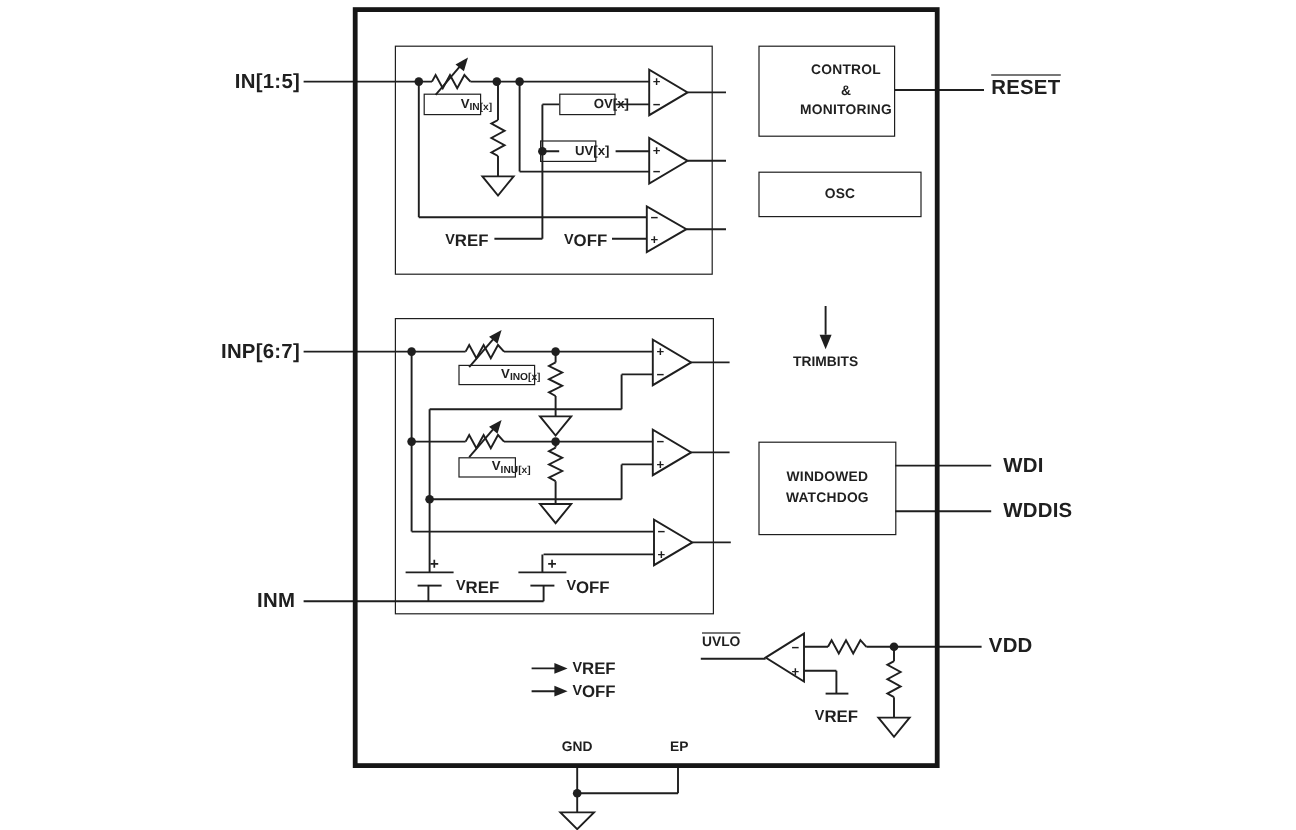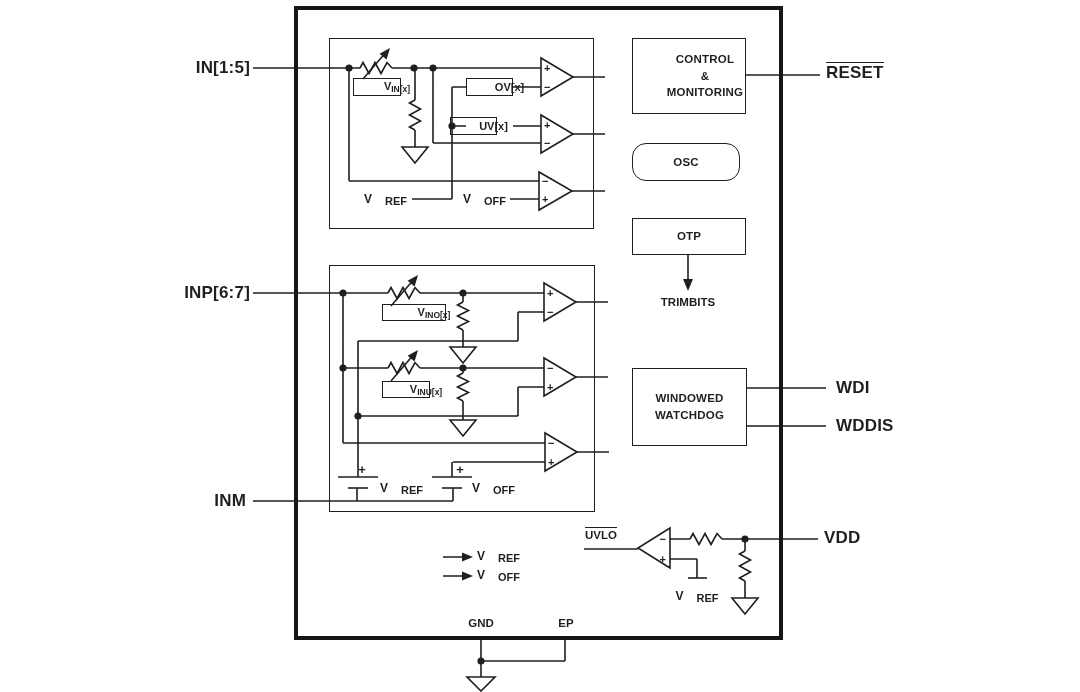--- a/index.html
+++ b/index.html
@@ -14,21 +14,21 @@
   svg.wires text.uvsign{text-anchor:end;}
   .outer{position:absolute;left:294px;top:6px;width:489px;height:634px;
          border:4px solid #161616;box-sizing:border-box;background:transparent;}
   .box{position:absolute;border:1.6px solid #1f1f1f;box-sizing:border-box;background:transparent;
        display:flex;flex-direction:column;align-items:center;justify-content:center;text-align:center;}
   .block-label{font-size:11.5px;font-weight:700;line-height:1.45;letter-spacing:.2px;}
   .tbox-label{font-size:11px;font-weight:700;letter-spacing:0;margin-left:40px;}
   .pin{position:absolute;font-size:17px;font-weight:600;letter-spacing:.2px;line-height:18px;white-space:nowrap;}
   .small{position:absolute;font-size:11.5px;font-weight:700;line-height:13px;white-space:nowrap;}
   .vlab{position:absolute;font-size:12px;font-weight:700;line-height:13px;white-space:nowrap;}
-  .vsub{font-size:11px;vertical-align:-2px;margin-left:13px;}
+  .vsub{font-size:14px;vertical-align:-2px;}
   .tsub{font-size:8.5px;vertical-align:-2px;}
   .overline{display:inline-block;border-top:1.7px solid #1f1f1f;padding-top:1px;}
   .alignR{text-align:right;}
   .alignC{text-align:center;}
 </style>
 </head>
 <body>
 
 <div class="canvas">
 
@@ -156,25 +156,22 @@
 
   <div class="outer"></div>
   <div class="box" style="left:329px;top:38px;width:265px;height:191px;"></div>
   <div class="box" style="left:329px;top:265px;width:266px;height:247px;"></div>
 
   <div class="box" style="left:632px;top:38px;width:114px;height:76px;padding-left:32px;">
     <span class="block-label">CONTROL</span>
     <span class="block-label">&amp;</span>
     <span class="block-label">MONITORING</span>
   </div>
-  <div class="box" style="left:632px;top:143px;width:108px;height:38px;border-radius:14px;">
+  <div class="box" style="left:632px;top:143px;width:136px;height:38px;">
     <span class="block-label">OSC</span>
-  </div>
-  <div class="box" style="left:632px;top:218px;width:114px;height:37px;">
-    <span class="block-label">OTP</span>
   </div>
   <div class="box" style="left:632px;top:368px;width:115px;height:78px;">
     <span class="block-label">WINDOWED</span>
     <span class="block-label">WATCHDOG</span>
   </div>
 
   <div class="box" style="left:353px;top:78px;width:48px;height:18px;">
     <span class="tbox-label"><span>V</span><span class="tsub">IN[x]</span></span>
   </div>
   <div class="box" style="left:466px;top:78px;width:47px;height:18px;">

